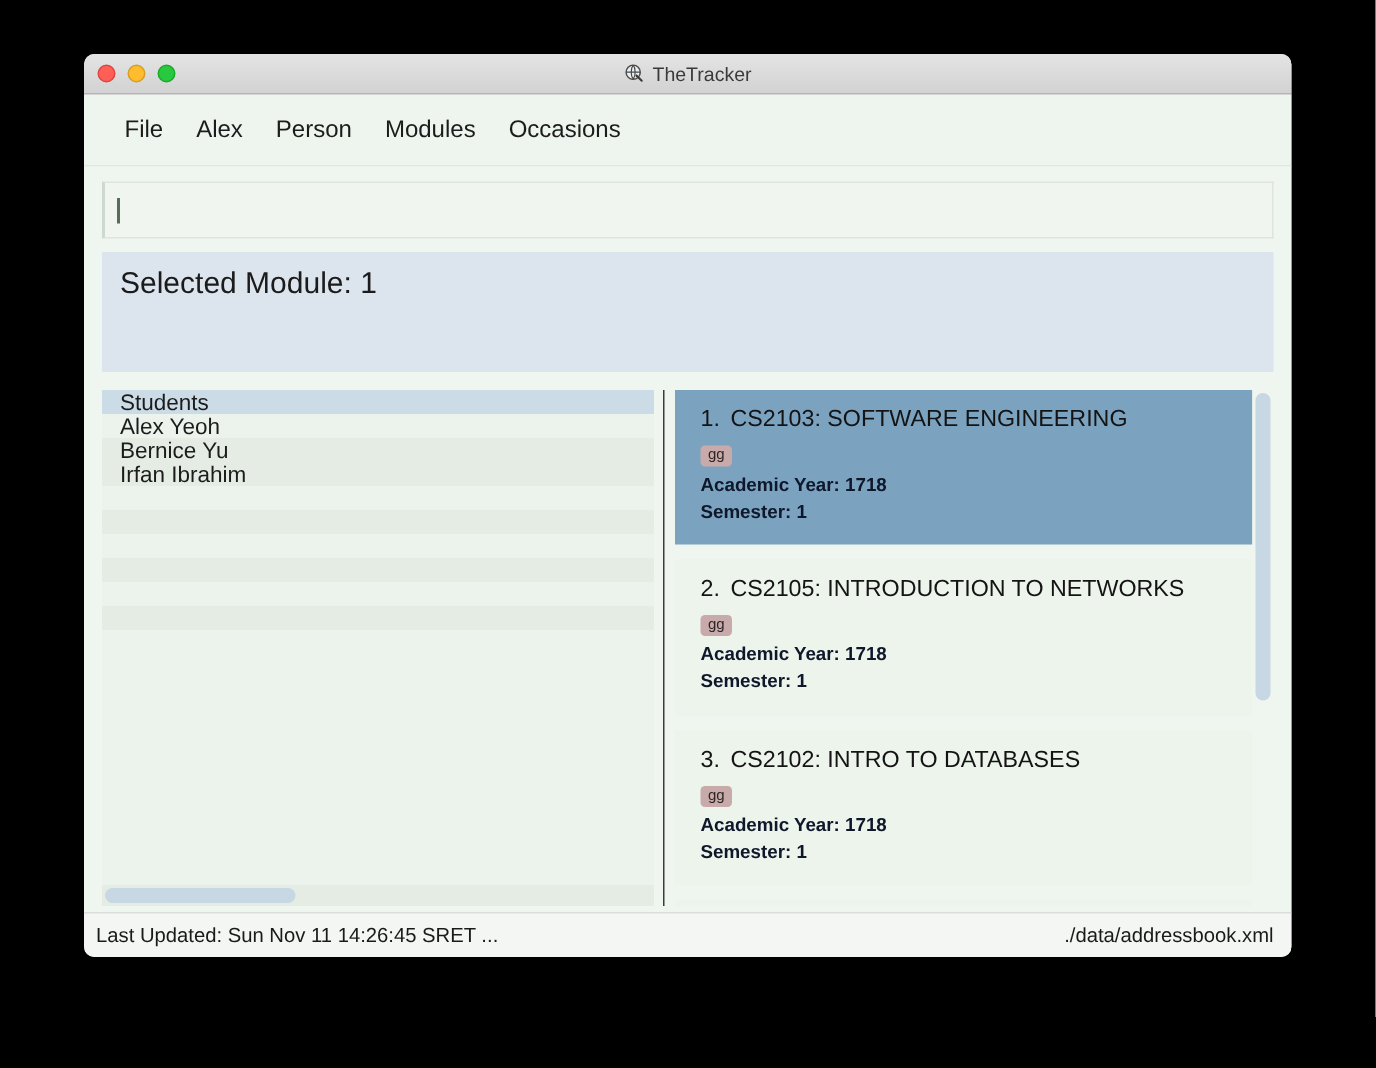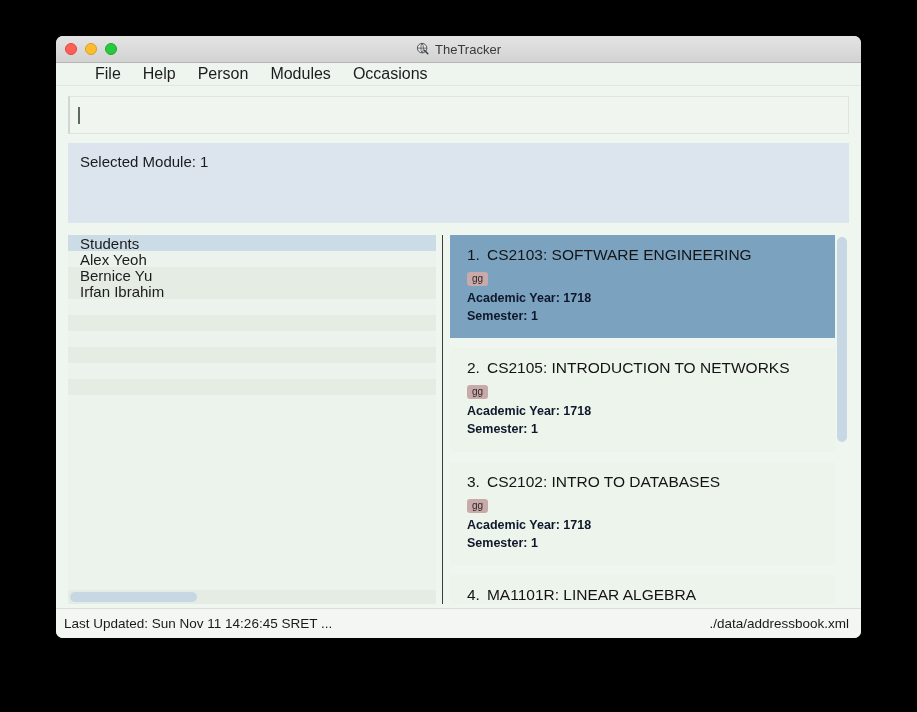--- a/index.html
+++ b/index.html
@@ -64,26 +64,26 @@
     position: relative;
   }
   .title-text {
     font-size: 13px;
     color: #3a3a3a;
     font-family: "Liberation Sans", sans-serif;
   }
 
   
   .menubar {
-    height: 23px;
+    height: 48px;
     background: #eef5ee;
     border-bottom: 1px solid #dfe7df;
     display: flex;
     align-items: center;
-    padding-left: 28px;
+    padding-left: 16px;
     gap: 0px;
     flex: 0 0 auto;
   }
   .menu-item {
     font-size: 16px;
     color: #1c1c1c;
     padding: 3px 11px;
     cursor: default;
     white-space: nowrap;
     font-family: "Liberation Sans", sans-serif;
@@ -122,21 +122,21 @@
   }
 
   .result-panel {
     margin-top: 9px;
     height: 80px;
     background: #dce5ee;
     padding: 10px 12px;
     flex: 0 0 auto;
   }
   .result-text {
-    font-size: 15px;
+    font-size: 20px;
     color: #1b1b1b;
   }
 
   
   .panes {
     margin-top: 12px;
     flex: 1 1 auto;
     display: flex;
     min-height: 0;
     padding-bottom: 4px;
@@ -284,21 +284,21 @@
           <path d="M1.8 7h10.4M7 1.7c2 2.4 2 8.2 0 10.6M7 1.7c-2 2.4-2 8.2 0 10.6" fill="none" stroke="#4a4a4a" stroke-width="0.9"></path>
           <path d="M9.5 9.5l4 4" stroke="#3a3a3a" stroke-width="1.6" stroke-linecap="round"></path>
         </svg>
       </span>
       <span class="title-text">TheTracker</span>
     </div>
   </div>
 
   <div class="menubar">
     <div class="menu-item">File</div>
-    <div class="menu-item">Help</div>
+    <div class="menu-item">Alex</div>
     <div class="menu-item">Person</div>
     <div class="menu-item">Modules</div>
     <div class="menu-item">Occasions</div>
   </div>
 
   <div class="content">
 
     <div class="search-box">
       <span class="caret"></span>
       <span class="search-input-text"></span>

